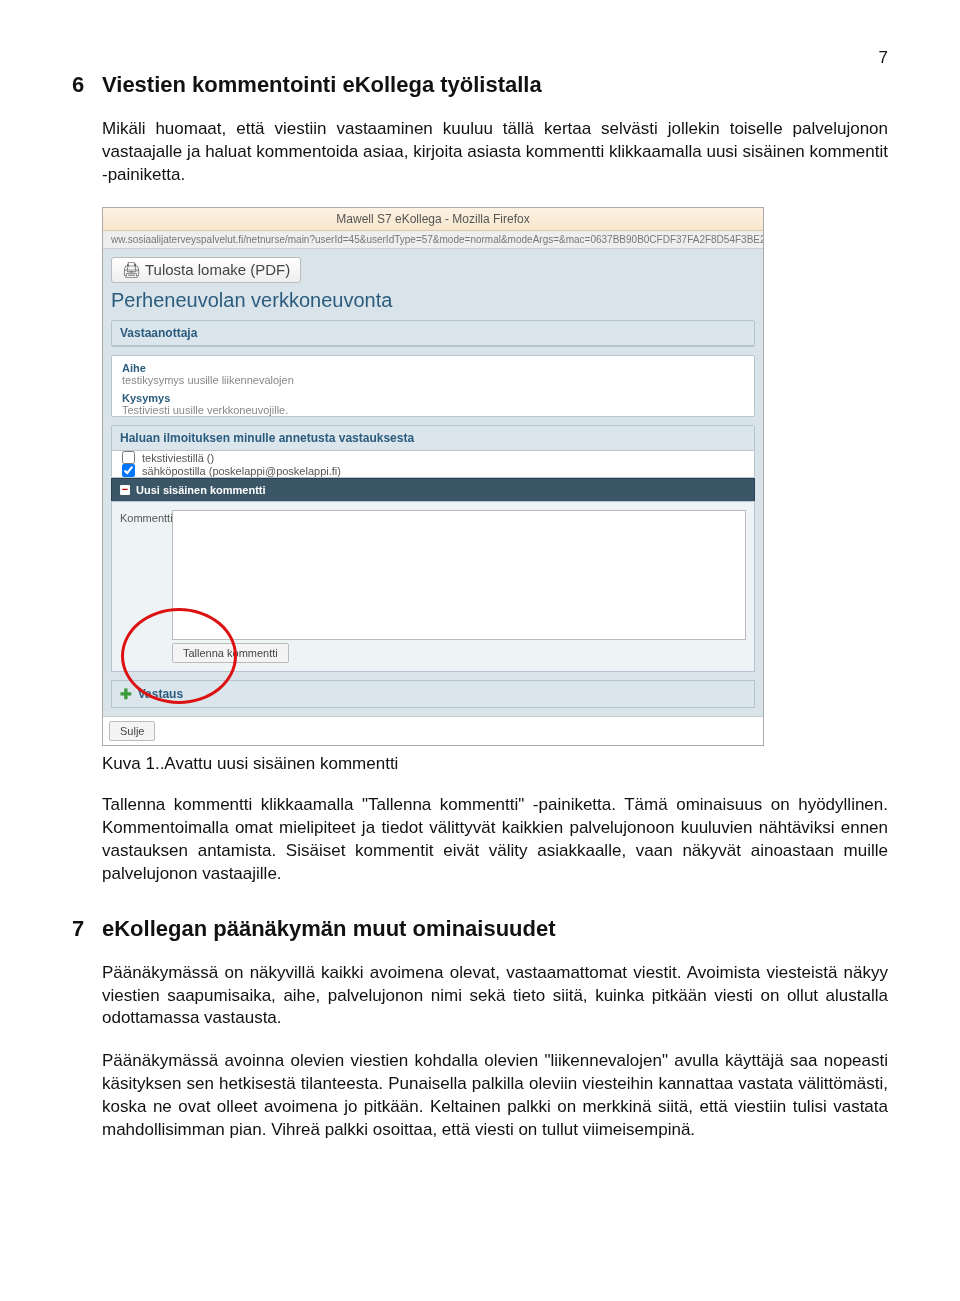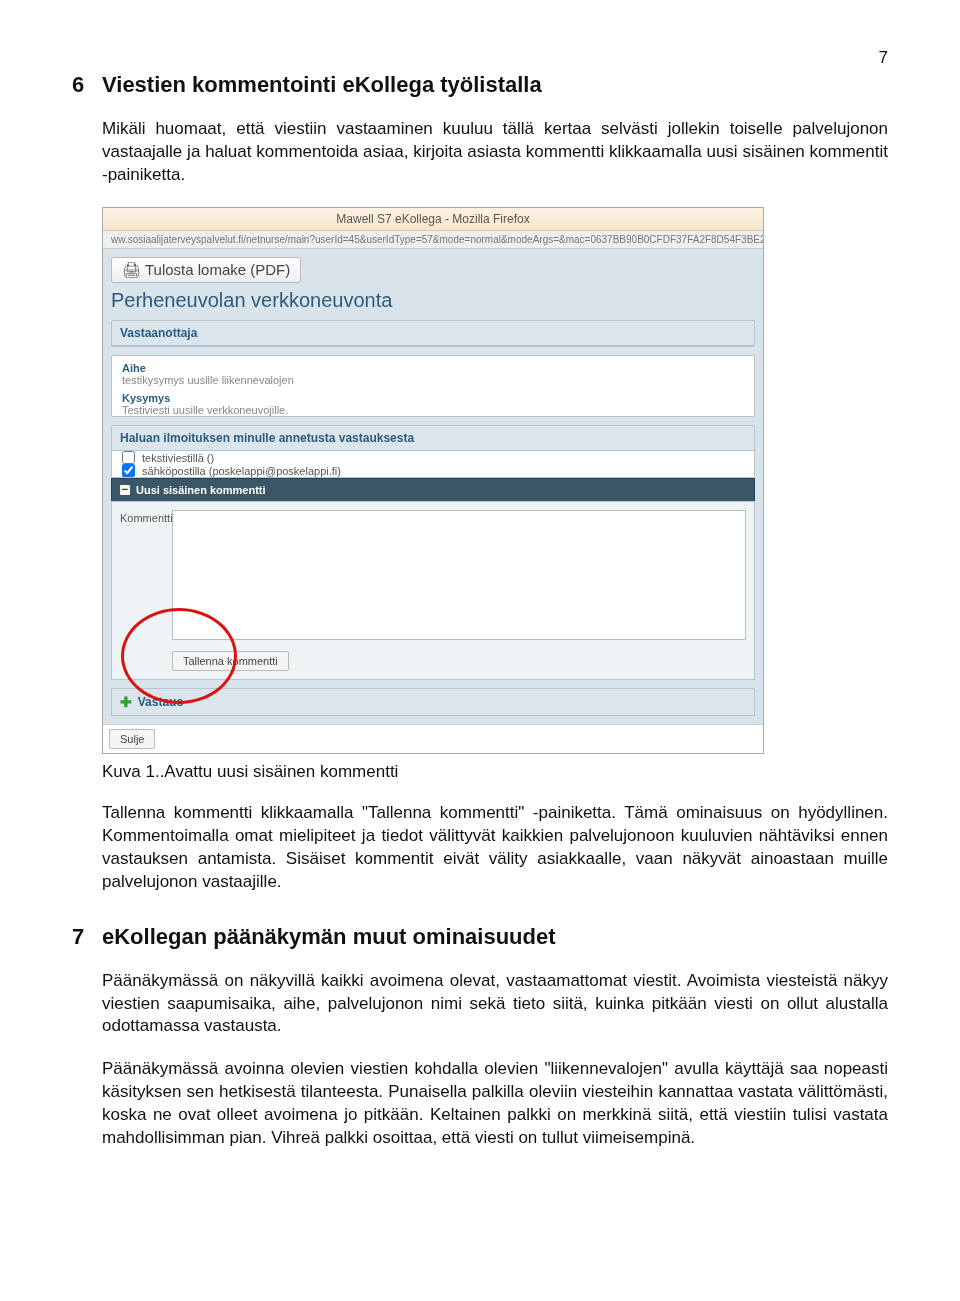--- a/index.html
+++ b/index.html
@@ -57,21 +57,21 @@
   }
   .btn{
     display:inline-block;
     background:linear-gradient(#fff,#eee);
     border:1px solid #bbb;
     border-radius:3px;
     padding:3px 10px;
     font-size:15px;
     color:#444;
   }
-  .plain-btn{display:inline-block;background:#f4f4f4;border:1px solid #bbb;border-radius:2px;padding:3px 10px;font-size:11px;color:#444;margin-top:8px;}
+  .plain-btn{display:inline-block;background:#f4f4f4;border:1px solid #bbb;border-radius:2px;padding:3px 10px;font-size:11px;color:#444;margin-top:0;}
   .panel{
     border:1px solid #b7c4cf;
     background:#ffffff;
     border-radius:2px;
     margin-top:8px;
   }
   .panel-head{
     background:#dbe5ec;
     border-bottom:1px solid #b7c4cf;
     padding:5px 8px;

